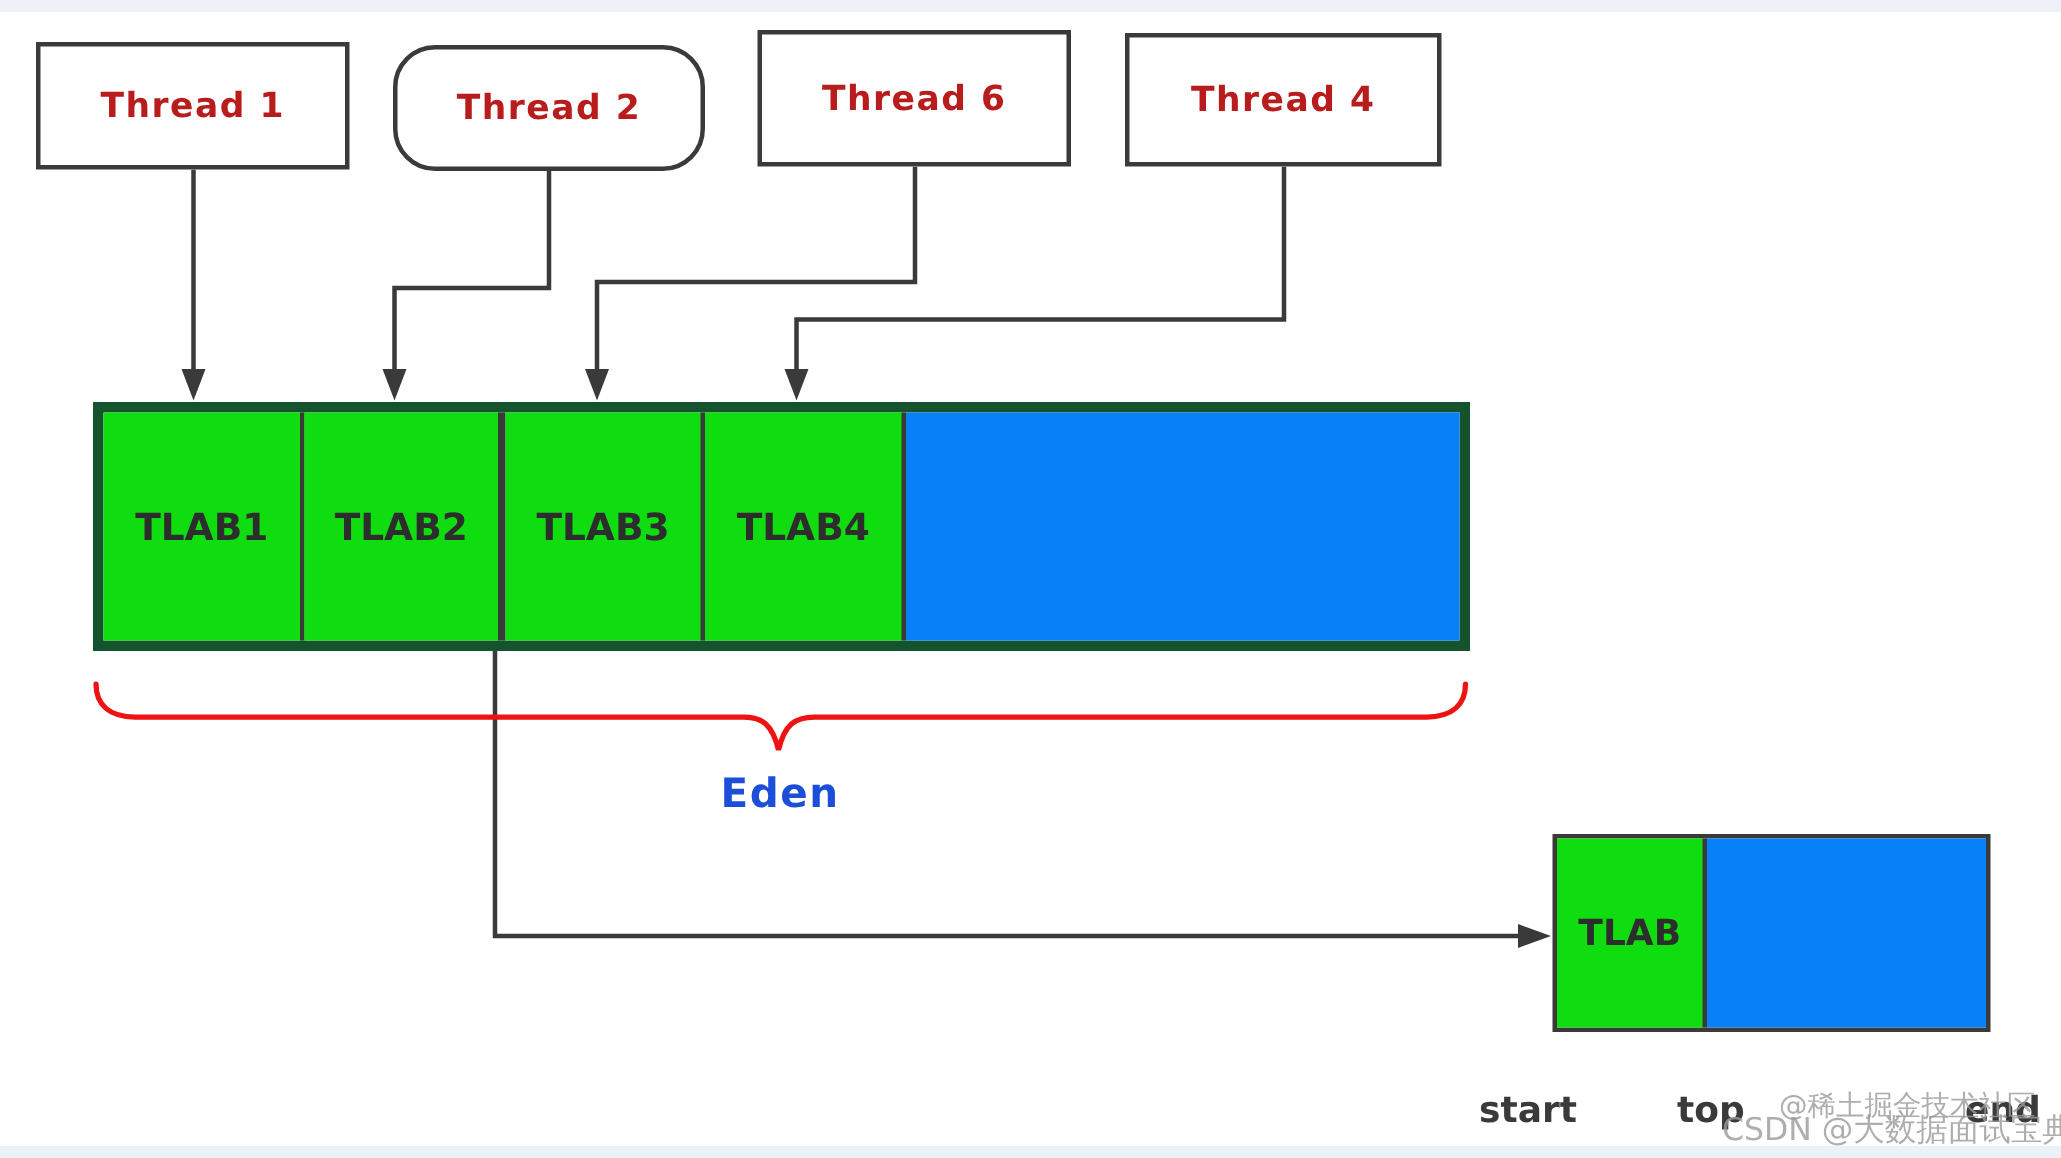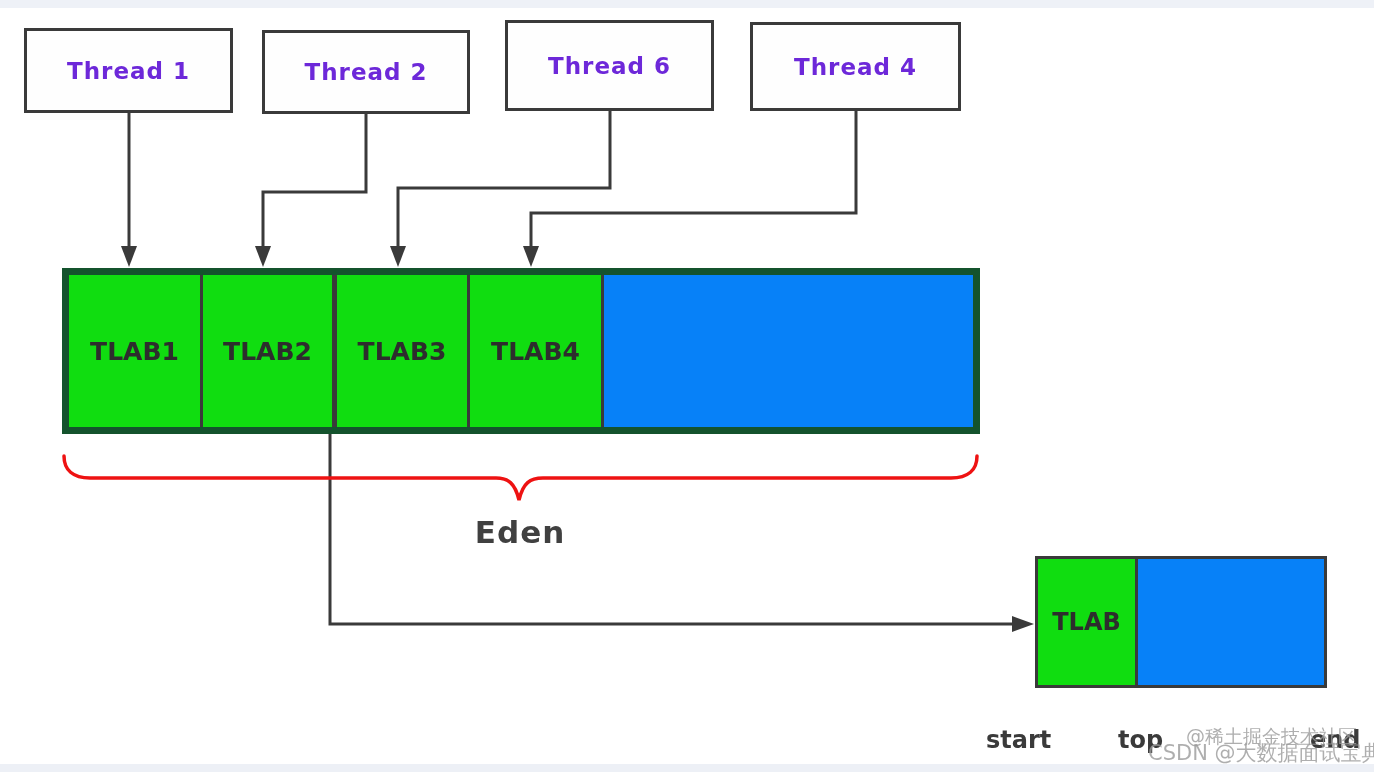--- a/index.html
+++ b/index.html
@@ -14,26 +14,26 @@
   .edge-strip.top{top:0;height:8px;}
   .edge-strip.bottom{top:764px;height:8px;background:#edf0f6;}
 
   .overlay{position:absolute;left:0;top:0;pointer-events:none;}
 
   .thread-box{
     position:absolute;
     background:#fefefe;
     border:3px solid #3a3a3a;
     display:flex;align-items:center;justify-content:center;
-    font-weight:bold;font-size:23px;color:#6d28d9;
+    font-weight:bold;font-size:23px;color:#b91c1c;
     letter-spacing:1px;
     box-sizing:border-box;
   }
   #thread-1{left:24px;top:28px;width:209px;height:85px;}
-  #thread-2{left:262px;top:30px;width:208px;height:84px;}
+  #thread-2{left:262px;top:30px;width:208px;height:84px;border-radius:28px;}
   #thread-3{left:505px;top:20px;width:209px;height:91px;}
   #thread-4{left:750px;top:22px;width:211px;height:89px;}
 
   .eden-bar{
     position:absolute;left:62px;top:268px;width:918px;height:166px;
     border:7px solid #14532d;box-sizing:border-box;
     display:flex;flex-direction:row;
   }
   .tlab-cell{
     background:#10dd10;
@@ -45,21 +45,21 @@
   }
   .tlab-cell.w1{width:134px;}
   .tlab-cell.w2{width:134px;border-right-width:5px;}
   .tlab-cell.w3{width:133px;}
   .tlab-cell.w4{width:134px;}
   .eden-free{flex:1 1 auto;background:#0781f8;}
 
   .eden-label{
     position:absolute;left:420px;top:514px;width:200px;
     text-align:center;
-    font-weight:bold;font-size:31px;color:#404040;
+    font-weight:bold;font-size:27px;color:#1d4ed8;
     letter-spacing:1px;
   }
 
   .tlab-detail{
     position:absolute;left:1035px;top:556px;width:292px;height:132px;
     border:3px solid #3a3a3a;box-sizing:border-box;
     display:flex;flex-direction:row;
   }
   .tlab-detail .tlab-cell.small{
     width:100px;font-size:24px;border-right-width:3px;

